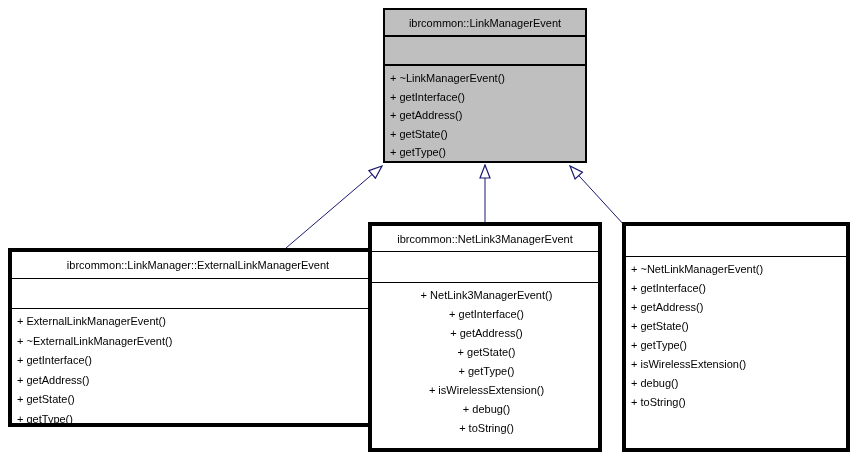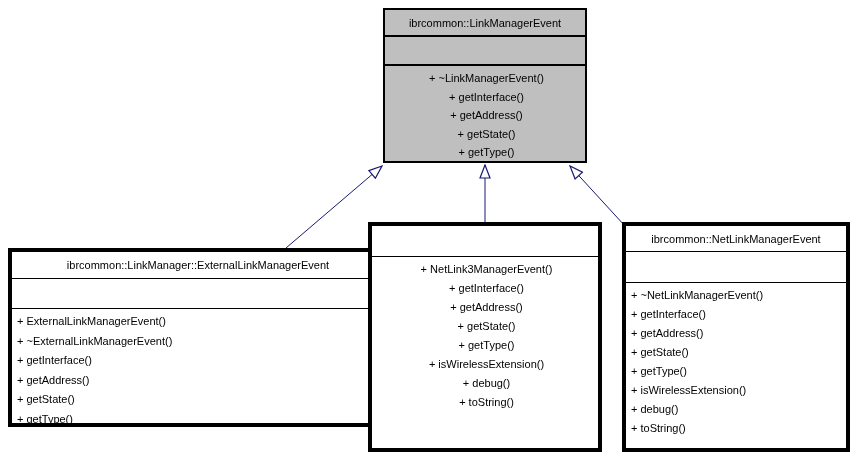--- a/index.html
+++ b/index.html
@@ -52,21 +52,21 @@
     padding: 3px 2px 0 5px;
     flex: 1 1 auto;
     overflow: hidden;
   }
   .uml-methods li { white-space: nowrap; }
 
   
   #box-base      { left: 383px; top: 8px;   width: 204px; height: 155px; }
   #box-base .uml-title   { height: 27px; }
   #box-base .uml-attrs   { height: 29px; }
-  #box-base .uml-methods li { line-height: 18.5px; text-align: center; }
+  #box-base .uml-methods li { line-height: 18.5px; }
 
   #box-external  { left: 8px;   top: 248px; width: 380px; height: 179px; }
   #box-external .uml-title { height: 27px; }
   #box-external .uml-attrs { height: 30px; }
   #box-external .uml-methods li { line-height: 19.6px; }
 
   #box-netlink3  { left: 368px; top: 222px; width: 234px; height: 230px; }
   #box-netlink3 .uml-title { height: 26px; }
   #box-netlink3 .uml-attrs { height: 31px; }
   #box-netlink3 .uml-methods li { line-height: 19px; text-align: center; }
@@ -119,35 +119,35 @@
       <li>+ ExternalLinkManagerEvent()</li>
       <li>+ ~ExternalLinkManagerEvent()</li>
       <li>+ getInterface()</li>
       <li>+ getAddress()</li>
       <li>+ getState()</li>
       <li>+ getType()</li>
     </ul>
   </div>
 
   <div id="box-netlink3" class="uml-box">
+    <div class="uml-title">ibrcommon::NetLink3ManagerEvent</div>
     <div class="uml-attrs"></div>
     <ul class="uml-methods">
       <li>+ NetLink3ManagerEvent()</li>
       <li>+ getInterface()</li>
       <li>+ getAddress()</li>
       <li>+ getState()</li>
       <li>+ getType()</li>
       <li>+ isWirelessExtension()</li>
       <li>+ debug()</li>
       <li>+ toString()</li>
     </ul>
   </div>
 
   <div id="box-netlink" class="uml-box">
-    <div class="uml-title">ibrcommon::NetLinkManagerEvent</div>
     <div class="uml-attrs"></div>
     <ul class="uml-methods">
       <li>+ ~NetLinkManagerEvent()</li>
       <li>+ getInterface()</li>
       <li>+ getAddress()</li>
       <li>+ getState()</li>
       <li>+ getType()</li>
       <li>+ isWirelessExtension()</li>
       <li>+ debug()</li>
       <li>+ toString()</li>

